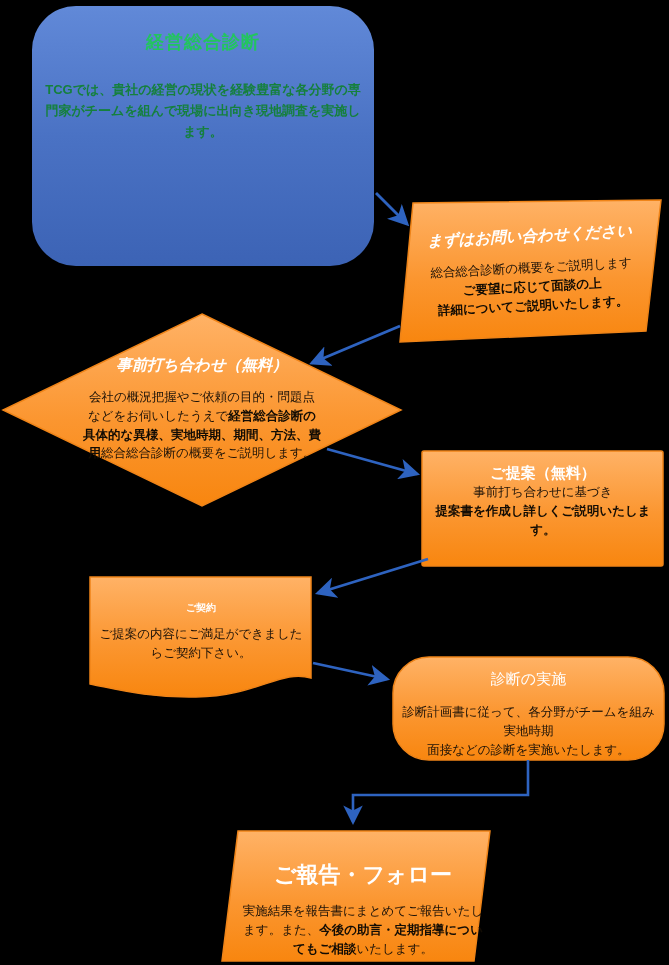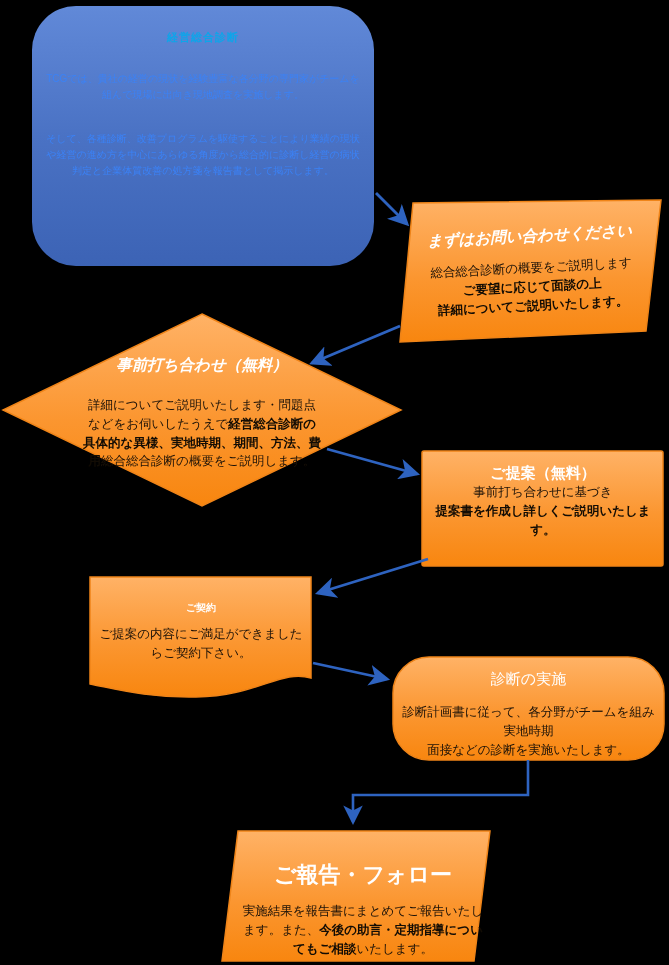--- a/index.html
+++ b/index.html
@@ -1,36 +1,36 @@
 <!DOCTYPE html>
 <html><head>
 <meta charset="utf-8">
 <style>
   html,body{margin:0;padding:0;background:#000;}
   body{font-family:"Liberation Sans","DejaVu Sans",sans-serif;}
   #canvas{position:relative;width:669px;height:965px;background:#000;overflow:hidden;}
   #shapes{position:absolute;left:0;top:0;width:669px;height:965px;z-index:1;}
   .txt{position:absolute;z-index:2;text-align:center;}
   .node-title{color:#ffffff;font-weight:bold;}
-  .dark-title{color:#0ea5e9;font-weight:bold;font-size:11px;letter-spacing:1px;}
+  .dark-title{color:#22c55e;font-weight:bold;font-size:18px;letter-spacing:1px;}
   .body-text{color:#1c1208;font-size:12.5px;line-height:1.5;}
   .body-text .b{font-weight:bold;color:#120c04;}
-  .white-body{color:#3b82f6;font-weight:normal;font-size:10px;line-height:1.6;}
+  .white-body{color:#15803d;font-weight:bold;font-size:13px;line-height:1.6;}
   .italic{font-style:italic;}
 
   
   .intro-txt{left:44px;top:30px;width:318px;}
   .intro-txt .dark-title{margin-bottom:26px;}
   .intro-txt .p1{margin-bottom:28px;}
 
   .contact-txt{left:402px;top:226px;width:254px;transform:rotate(-3deg);transform-origin:50% 0;}
   .contact-txt .node-title{font-size:15.5px;margin-bottom:12px;}
 
   .meeting-txt{left:83px;top:355px;width:238px;}
-  .meeting-txt .node-title{font-size:15.5px;margin-bottom:20px;}
+  .meeting-txt .node-title{font-size:15.5px;margin-bottom:12px;}
 
   .proposal-txt{left:424px;top:464px;width:238px;}
   .proposal-txt .node-title{font-size:15px;}
 
   .contract-txt{left:94px;top:601px;width:214px;}
   .contract-txt .node-title{font-size:10px;margin-bottom:10px;}
 
   .diagnosis-txt{left:397px;top:670px;width:263px;}
   .diagnosis-txt .node-title{font-size:15px;font-weight:normal;margin-bottom:14px;}
 
@@ -77,36 +77,35 @@
     <line x1="400" y1="326" x2="312" y2="363" stroke="#2e63c0" stroke-width="2.8" marker-end="url(#arr)"></line>
     <line x1="327" y1="449" x2="417" y2="474" stroke="#2e63c0" stroke-width="2.8" marker-end="url(#arr)"></line>
     <line x1="428" y1="559" x2="318" y2="593" stroke="#2e63c0" stroke-width="2.8" marker-end="url(#arr)"></line>
     <line x1="313" y1="663" x2="387" y2="679" stroke="#2e63c0" stroke-width="2.8" marker-end="url(#arr)"></line>
     <polyline points="528,760 528,795 353,795 353,822" fill="none" stroke="#2e63c0" stroke-width="2.6" marker-end="url(#arr)"></polyline>
   </svg>
 
   <div class="txt intro-txt">
     <div class="dark-title">経営総合診断</div>
     <div class="white-body p1">TCGでは、貴社の経営の現状を経験豊富な各分野の専門家がチームを組んで現場に出向き現地調査を実施します。</div>
-    <div class="white-body">そして、各種診断、改善プログラムを駆使することにより業績の現状や経営の進め方を中心にあらゆる角度から総合的に診断し経営の病状判定と企業体質改善の処方箋を報告書として掲示します。</div>
   </div>
 
   <div class="txt contact-txt">
     <div class="node-title italic">まずはお問い合わせください</div>
     <div class="body-text">
       <div>総合総合診断の概要をご説明します</div>
       <div class="b">ご要望に応じて面談の上</div>
       <div class="b">詳細についてご説明いたします。</div>
     </div>
   </div>
 
   <div class="txt meeting-txt">
     <div class="node-title italic">事前打ち合わせ（無料）</div>
     <div class="body-text">
-      <span>詳細についてご説明いたします・問題点などをお伺いしたうえで</span><span class="b">経営総合診断の具体的な異様、実地時期、期間、方法、費用</span><span>総合総合診断の概要をご説明します。</span>
+      <span>会社の概況把握やご依頼の目的・問題点などをお伺いしたうえで</span><span class="b">経営総合診断の具体的な異様、実地時期、期間、方法、費用</span><span>総合総合診断の概要をご説明します。</span>
     </div>
   </div>
 
   <div class="txt proposal-txt">
     <div class="node-title">ご提案（無料）</div>
     <div class="body-text">
       <div>事前打ち合わせに基づき</div>
       <div class="b">提案書を作成し詳しくご説明いたします。</div>
     </div>
   </div>

